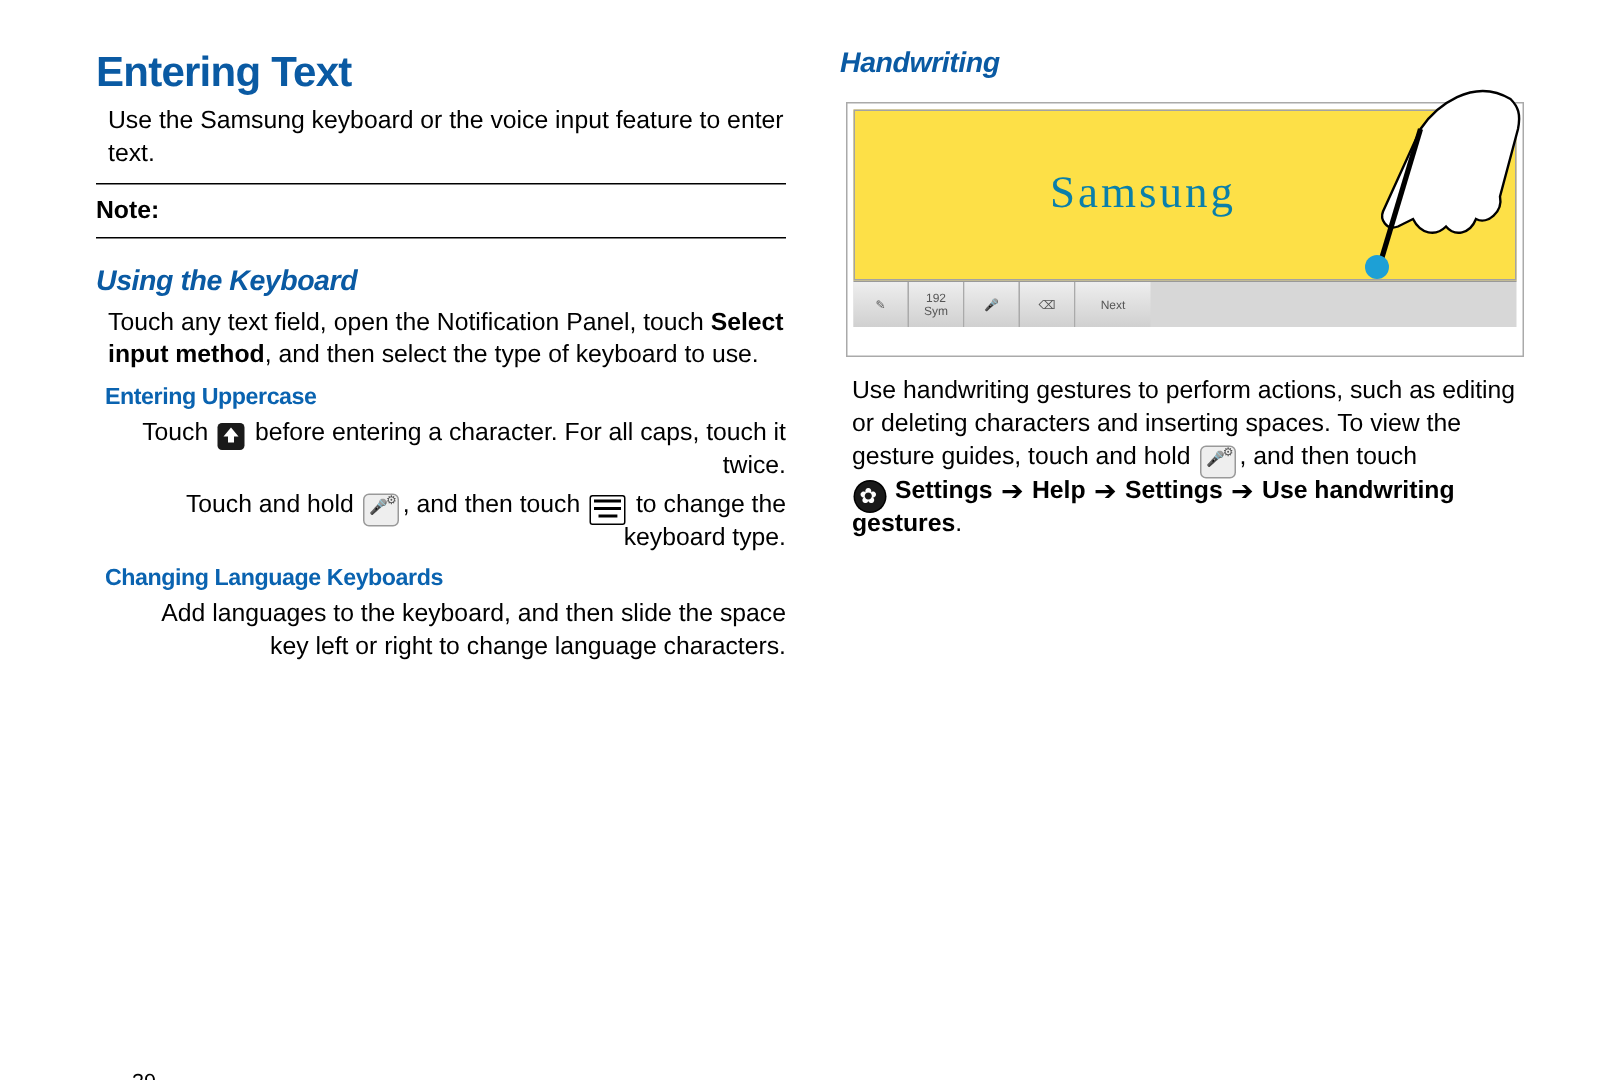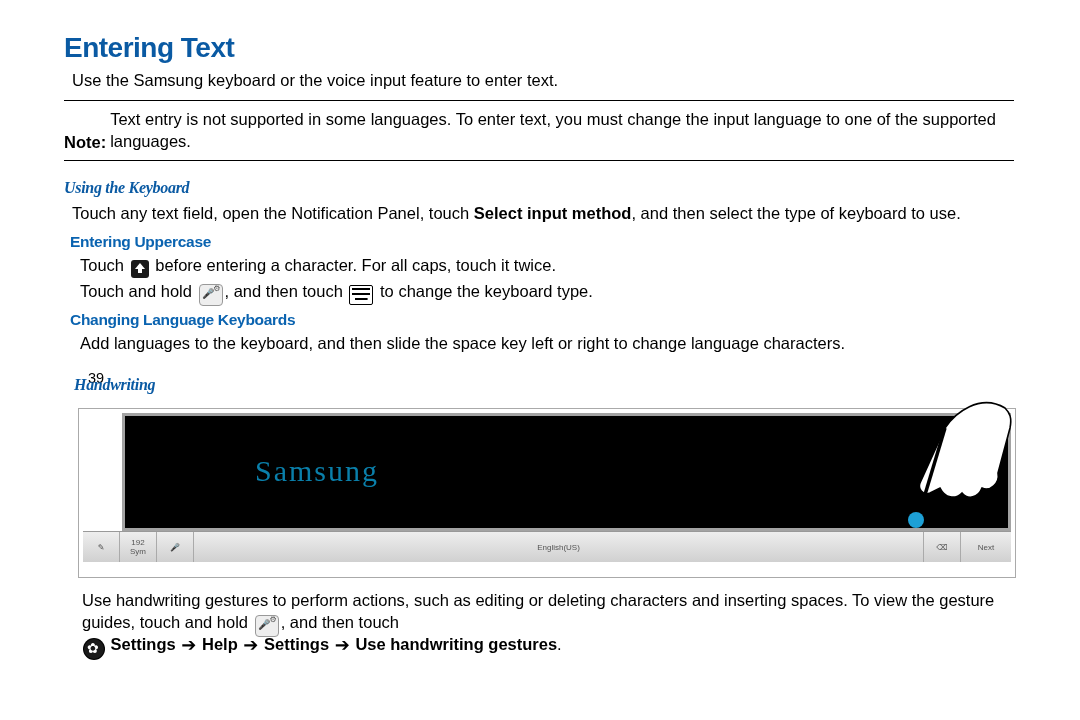--- a/index.html
+++ b/index.html
@@ -1,28 +1,28 @@
 <!DOCTYPE html>
 <html><head>
 <meta charset="utf-8">
 <style>
   :root{
     --blue:#0a5aa3;
     --blue2:#0a63b0;
   }
   html,body{margin:0;padding:0;width:1080px;height:720px;background:#fff;font-family:"Helvetica Neue",Helvetica,Arial,sans-serif;color:#000;}
-  .page{display:flex;padding:32px 40px 0 64px;box-sizing:border-box;height:100%;flex-direction:column;}
+  .page{display:flex;padding:32px 40px 0 64px;box-sizing:border-box;height:100%;}
   .col{flex:1;padding-right:26px;box-sizing:border-box;position:relative;}
   .col.right{padding-left:10px;padding-right:20px;}
   h1{font-family:"Arial Black","Helvetica Neue Black",Arial,sans-serif;font-weight:900;color:var(--blue);font-size:28px;letter-spacing:-0.5px;margin:0 0 6px 0;}
-  h2{font-family:Liberation Serif, serif;font-weight:900;font-style:italic;color:var(--blue);font-size:16px;margin:18px 0 6px 0;letter-spacing:-0.3px;}
+  h2{font-family:Liberation Sans, sans-serif;font-weight:900;font-style:italic;color:var(--blue);font-size:19px;margin:18px 0 6px 0;letter-spacing:-0.3px;}
   h3{font-family:"Arial Black",Arial,sans-serif;font-weight:900;color:var(--blue2);font-size:15.5px;margin:8px 0 4px 6px;letter-spacing:-0.3px;}
   p{margin:0 0 4px 0;font-size:16.5px;line-height:1.32;}
   .body{margin-left:8px;}
-  .body-ind{margin-left:16px;}
+  .body-ind{margin-left:16px;text-align:right;}
   .hr{border:0;border-top:1.5px solid #000;margin:8px 0 8px 0;}
   .note{display:flex;align-items:flex-end;margin:0 0 6px 0;}
   .note-lbl{font-weight:bold;font-size:16.5px;margin-right:4px;}
   .note-txt{font-size:16.5px;line-height:1.32;}
   .pagenum{position:absolute;bottom:-10px;left:24px;font-size:14.5px;}
   .icon{display:inline-block;vertical-align:middle;margin:0 2px;}
   .icon-shift{width:18px;height:18px;background:#1a1a1a;border-radius:3px;position:relative;top:2px;}
   .icon-shift::after{content:"";position:absolute;left:4px;top:3px;border-left:5px solid transparent;border-right:5px solid transparent;border-bottom:6px solid #fff;}
   .icon-shift::before{content:"";position:absolute;left:7px;top:8px;width:4px;height:5px;background:#fff;}
   .icon-mic{width:22px;height:20px;background:#eee;border:1px solid #999;border-radius:4px;position:relative;top:3px;}
@@ -35,41 +35,40 @@
     linear-gradient(#000,#000) 3px 10px/70% 2px no-repeat;}
   .icon-gear{width:20px;height:20px;background:#1a1a1a;border-radius:50%;position:relative;top:3px;box-shadow:0 0 0 1px #000;}
   .icon-gear::after{content:"✿";position:absolute;color:#fff;font-size:14px;left:3px;top:0;}
   .icon-hand{width:22px;height:20px;background:#eee;border:1px solid #999;border-radius:3px;position:relative;top:3px;}
   .icon-hand::after{content:"T";position:absolute;font-family:serif;font-size:12px;left:6px;top:2px;}
   .icon-hand::before{content:"";position:absolute;width:7px;height:1.5px;background:#333;left:6px;bottom:3px;transform:rotate(-20deg);}
   .arrow{font-size:18px;vertical-align:middle;margin:0 1px;}
   strong{font-weight:bold;}
   
   .illus{border:1px solid #aaa;margin:14px 4px 12px 4px;padding:4px;background:#fff;position:relative;height:160px;}
-  .writing-area{background:#000000;height:112px;position:relative;border:3px solid #a3a3a3;margin-left:39px;}
+  .writing-area{background:#fde047;height:112px;position:relative;border:1px solid #a3a3a3;}
   .handwrite{font-family:cursive;color:#0a7faa;font-size:30px;position:absolute;left:130px;top:38px;letter-spacing:2px;}
   .keybar{display:flex;height:30px;background:#d7d7d7;border-top:1px solid #999;font-size:8px;color:#555;align-items:center;}
   .keybar .kb-btn{height:100%;border-right:1px solid #aaa;display:flex;flex-direction:column;align-items:center;justify-content:center;background:linear-gradient(#eee,#d0d0d0);}
   .keybar .space{flex:1;text-align:center;}
   .keybar .kb-btn.small{width:36px;}
   .keybar .kb-btn.wide{width:50px;}
   .pen-hand{position:absolute;right:-12px;top:-28px;}
 </style>
 </head>
 <body>
 
 <div class="page">
 
   <div class="col">
     <h1>Entering Text</h1>
     <p class="body">Use the Samsung keyboard or the voice input feature to enter text.</p>
     <hr class="hr">
     <div class="note">
       <span class="note-lbl">Note:</span>
-      <span class="note-txt">Text entry is not supported in some languages. To enter text, you must change the input language to one of the supported languages.</span>
     </div>
     <hr class="hr">
 
     <h2>Using the Keyboard</h2>
     <p class="body">
       <span>Touch any text field, open the Notification Panel, touch </span><strong>Select input method</strong><span>, and then select the type of keyboard to use.</span>
     </p>
 
     <h3>Entering Uppercase</h3>
     <p class="body-ind">
@@ -105,23 +104,20 @@
         <div class="kb-btn small">
             <span>✎</span>
           </div>
         <div class="kb-btn small">
             <span>192</span>
             <span>Sym</span>
           </div>
         <div class="kb-btn small">
             <span>🎤</span>
           </div>
-        <div class="kb-btn space">
-            <span>English(US)</span>
-          </div>
         <div class="kb-btn small">
             <span>⌫</span>
           </div>
         <div class="kb-btn wide" style="border-right:none">
             <span>Next</span>
           </div>
       </div>
     </div>
 
     <p class="body">

